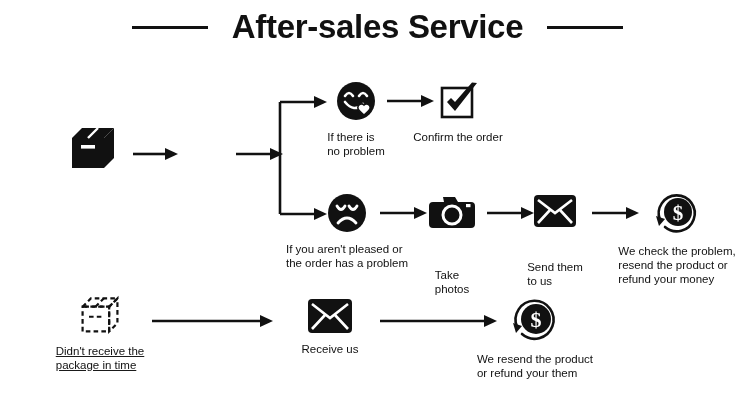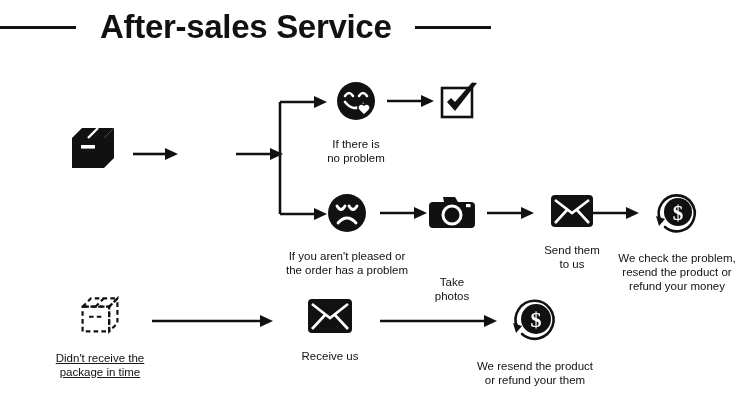--- a/index.html
+++ b/index.html
@@ -20,20 +20,21 @@
     overflow: hidden;
   }
 
   
   .title-wrap {
     position: absolute;
     left: 0; top: 8px;
     width: 755px;
     display: flex;
     align-items: center;
+    justify-content: center;
     gap: 24px;
   }
   .title-rule {
     width: 76px;
     height: 3px;
     background: #111111;
   }
   .title-text {
     font-family: "Liberation Sans", sans-serif;
     font-size: 33px;
@@ -44,24 +45,23 @@
   }
 
   
   .node {
     position: absolute;
     display: flex;
     flex-direction: column;
     align-items: center;
   }
   .node-label {
-    margin-top: 15px;
+    margin-top: 8px;
     font-size: 11.5px;
     line-height: 14px;
-    text-align: center;
     color: #111111;
     white-space: pre-line;
   }
   .icon { position: relative; }
 
   
   .arrow { position: absolute; }
   .conn  { position: absolute; }
 
   
@@ -135,20 +135,21 @@
     <polygon points="34,2 47,8 34,14" fill="#111"></polygon>
   </svg>
 
   <div class="node" style="left:408px; top:78px; width:100px;">
     <span class="icon">
       <svg class="svgicon" width="44" height="44" viewBox="0 0 44 44" aria-hidden="true">
         <rect x="6" y="10" width="30" height="29" fill="none" stroke="#111" stroke-width="2.6"></rect>
         <path d="M11 24 l8 9 L41 5 l-5 -0.5 L19 24 l-4 -4 z" fill="#111"></path>
       </svg>
     </span>
+    <div class="node-label">Confirm the order</div>
   </div>
 
   <div class="node" style="left:262px; top:192px; width:170px;">
     <span class="icon">
       <svg class="svgicon" width="42" height="42" viewBox="0 0 42 42" aria-hidden="true">
         <circle cx="21" cy="21" r="19" fill="#111"></circle>
         <path d="M11 14 q4 7 8 0" stroke="#fff" stroke-width="2.8" fill="none" stroke-linecap="round"></path>
         <path d="M23 14 q4 7 8 0" stroke="#fff" stroke-width="2.8" fill="none" stroke-linecap="round"></path>
         <path d="M12 31 q9 -10 18 0" stroke="#fff" stroke-width="2.8" fill="none" stroke-linecap="round"></path>
       </svg>
@@ -172,21 +173,21 @@
     </span>
     <div class="node-label">Take
 photos</div>
   </div>
 
   <svg class="arrow" style="left:487px; top:205px;" width="48" height="16">
     <line x1="0" y1="8" x2="34" y2="8" stroke="#111" stroke-width="2.6"></line>
     <polygon points="34,2 47,8 34,14" fill="#111"></polygon>
   </svg>
 
-  <div class="node" style="left:534px; top:194px; width:76px;">
+  <div class="node" style="left:517px; top:194px; width:76px;gap:24px;">
     <span class="icon">
       <svg class="svgicon" width="44" height="34" viewBox="0 0 44 34" aria-hidden="true">
         <rect x="1" y="1" width="42" height="32" rx="4" fill="#111"></rect>
         <path d="M5 6 L22 19 L39 6" stroke="#fff" stroke-width="2.6" fill="none"></path>
         <path d="M5 29 L17 16 M39 29 L27 16" stroke="#fff" stroke-width="2.6" fill="none"></path>
       </svg>
     </span>
     <div class="node-label">Send them
 to us</div>
   </div>

